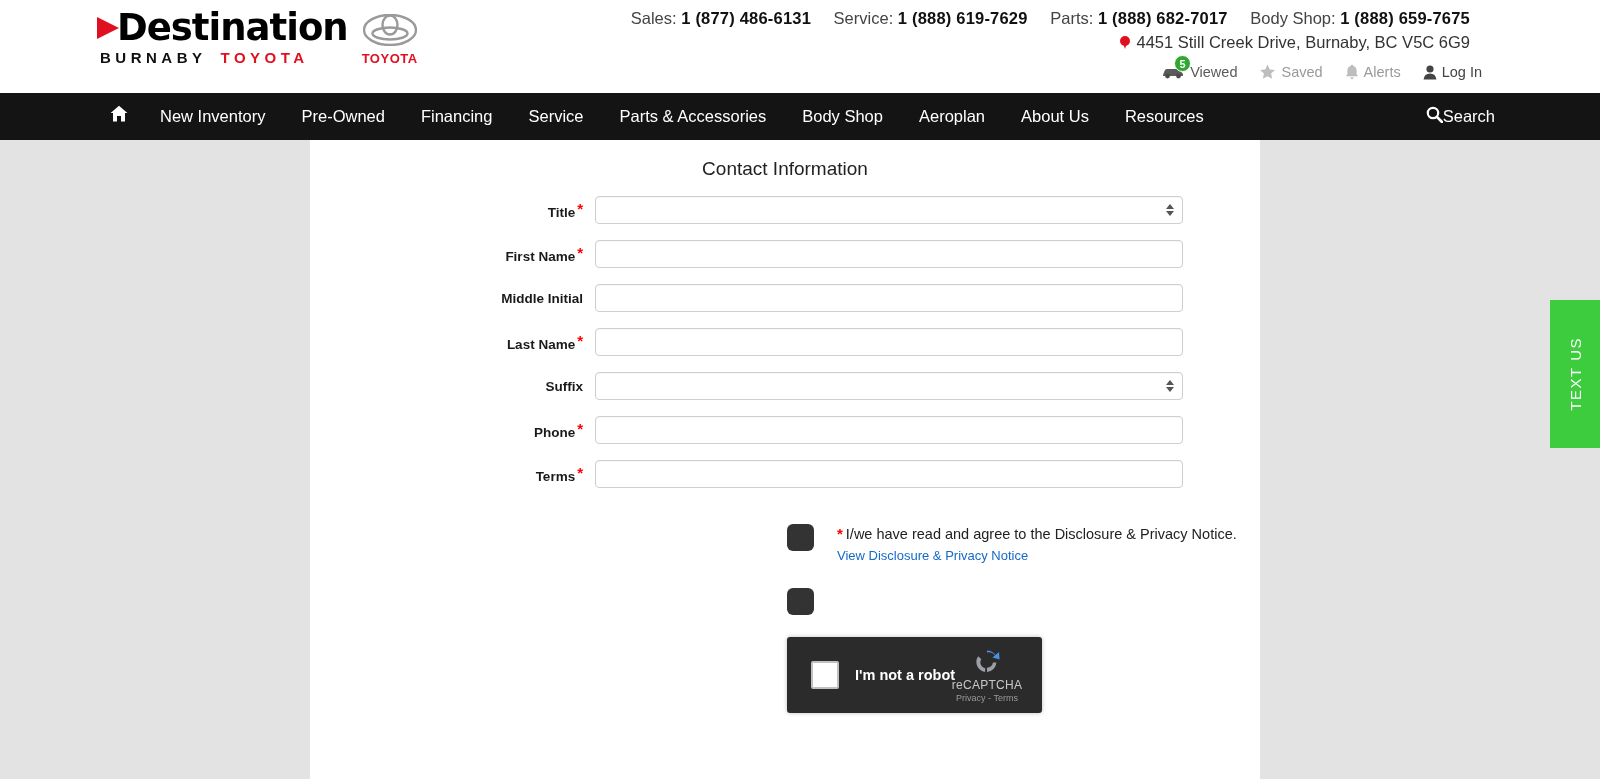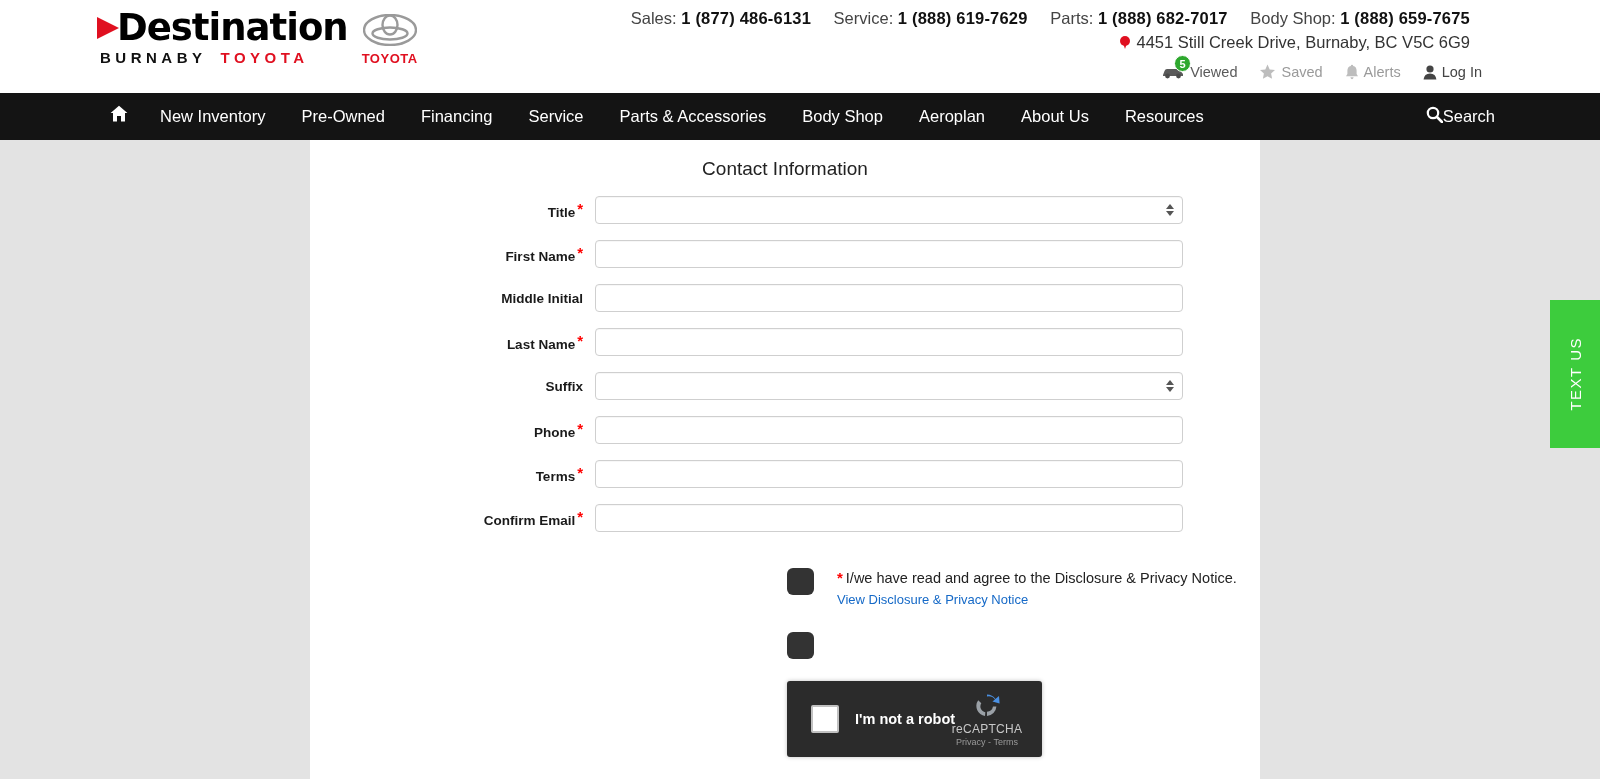--- a/index.html
+++ b/index.html
@@ -555,26 +555,20 @@
         </div>
       </div>
 
       <div class="frow">
         <div class="flabel"><span>Terms</span><span class="req">*</span></div>
         <div class="fcontrol">
           <input class="finput" value="" style="">
         </div>
       </div>
 
-      <div class="frow">
-        <div class="flabel"><span>Confirm Email</span><span class="req">*</span></div>
-        <div class="fcontrol">
-          <input class="finput" value="" style="">
-        </div>
-      </div>
     </div>
 
     <div class="consents">
 
       <div class="consent">
         <div class="cbox"></div>
         <div class="ctext">
           <div class="cline"><span class="cstar">*</span><span>I/we have read and agree to the Disclosure &amp; Privacy Notice.</span></div>
           <a class="clink">View Disclosure &amp; Privacy Notice</a>
         </div>

